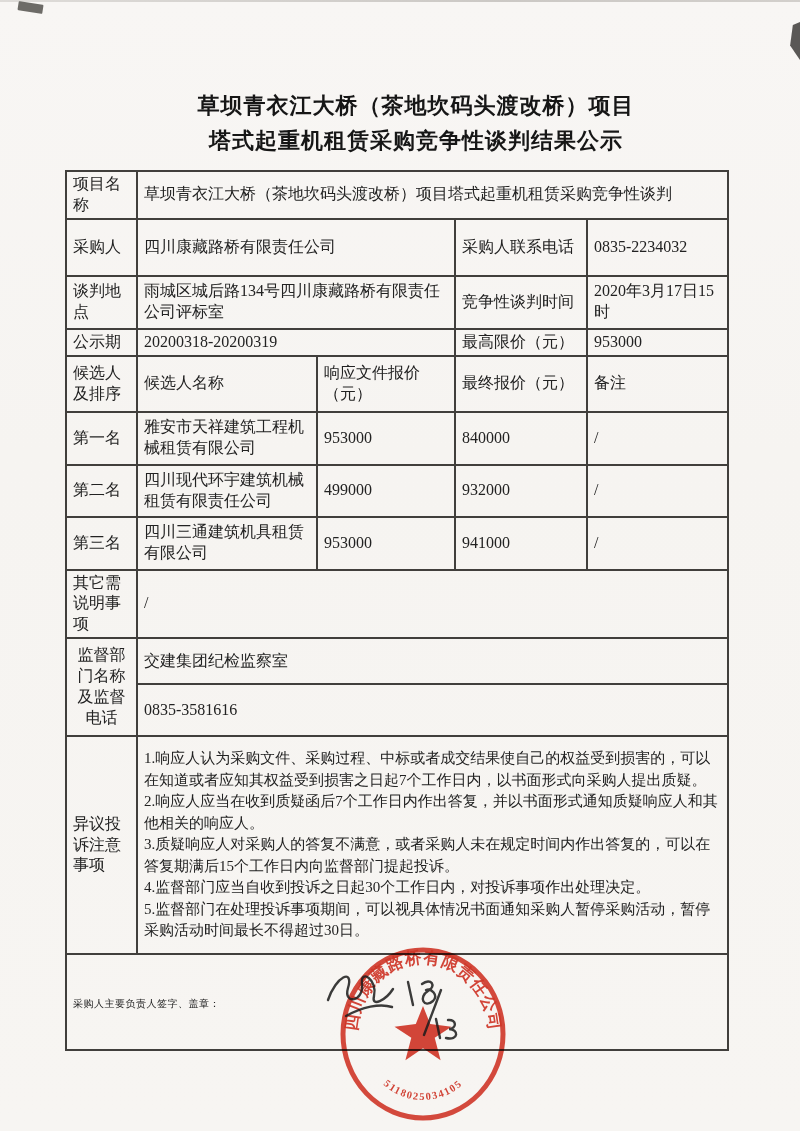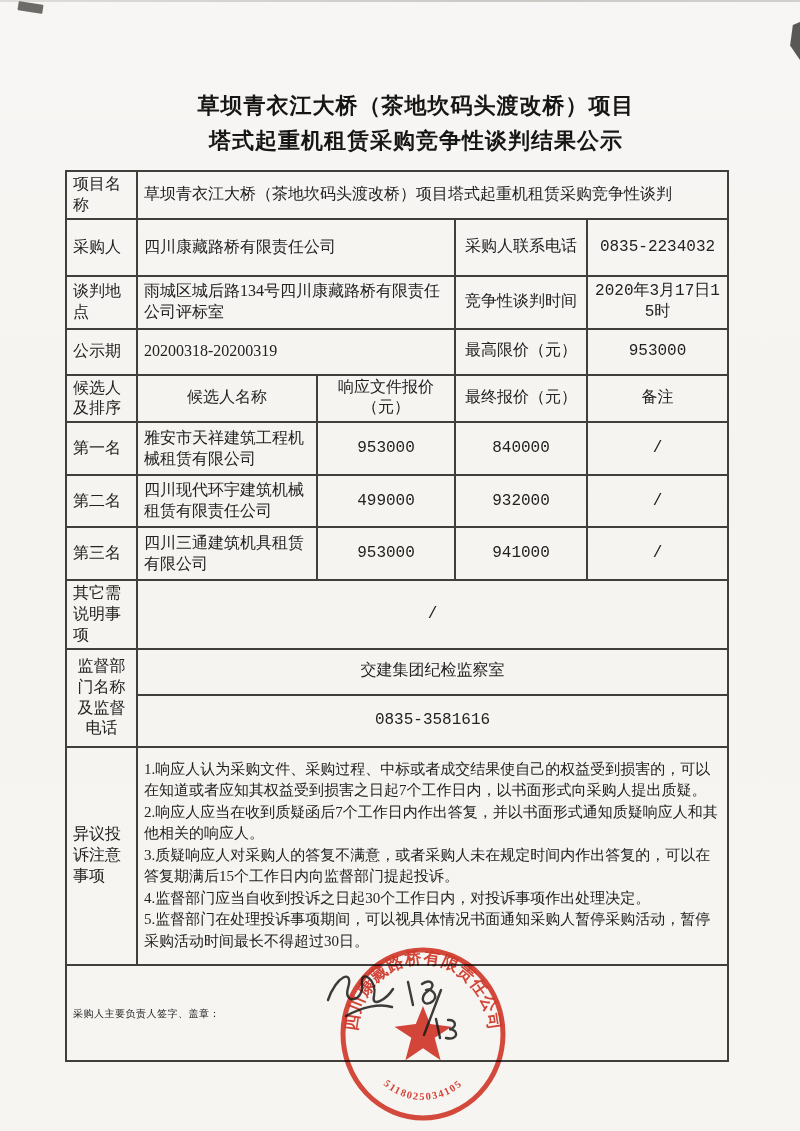--- a/index.html
+++ b/index.html
@@ -25,21 +25,21 @@
     border-collapse:collapse;table-layout:fixed;border-radius:31px;
   }
   table.doc td{
     border:2px solid #413f3c;
     font-size:16px;line-height:1.3;
     padding:2px 6px;vertical-align:middle;
     word-break:break-all;
   }
   td.lab{text-align:left;padding-left:5px;font-size:15.5px;}
   td.lab-c{text-align:center;padding:2px 2px;font-size:15.5px;}
-  td.c{text-align:center;font-family:Liberation Mono, monospace;}
+  td.c{text-align:left;}
   td.l{text-align:left;}
   td.prewrap{white-space:pre-line;}
   td.name-cell{padding:2px 4px;font-size:15.5px;}
   td.dispute-cell{vertical-align:top;padding:16px 10px 6px 12px;}
   .dispute-item{font-size:15px;line-height:21.5px;text-align:left;}
   td.sign-cell{vertical-align:middle;padding-left:10px;}
   .sign-label{font-size:10px;letter-spacing:.5px;}
   .seal-svg{position:absolute;left:290px;top:938px;width:270px;height:195px;
     mix-blend-mode:multiply;z-index:3;}
 </style>
@@ -74,27 +74,27 @@
         <td class="l" colspan="2">四川康藏路桥有限责任公司</td>
         <td class="c">采购人联系电话</td>
         <td class="c">0835-2234032</td>
       </tr>
       <tr style="height:53px">
         <td class="lab">谈判地点</td>
         <td class="l" colspan="2">雨城区城后路134号四川康藏路桥有限责任公司评标室</td>
         <td class="c">竞争性谈判时间</td>
         <td class="c">2020年3月17日15时</td>
       </tr>
-      <tr style="height:46px">
+      <tr style="height:27px">
         <td class="lab">公示期</td>
         <td class="l" colspan="2">20200318-20200319</td>
         <td class="c">最高限价（元）</td>
         <td class="c">953000</td>
       </tr>
-      <tr style="height:47px">
+      <tr style="height:56px">
         <td class="lab">候选人及排序</td>
         <td class="c">候选人名称</td>
         <td class="c prewrap">响应文件报价
 （元）</td>
         <td class="c">最终报价（元）</td>
         <td class="c">备注</td>
       </tr>
       <tr style="height:53px">
         <td class="lab">第一名</td>
         <td class="l name-cell">雅安市天祥建筑工程机械租赁有限公司</td>

